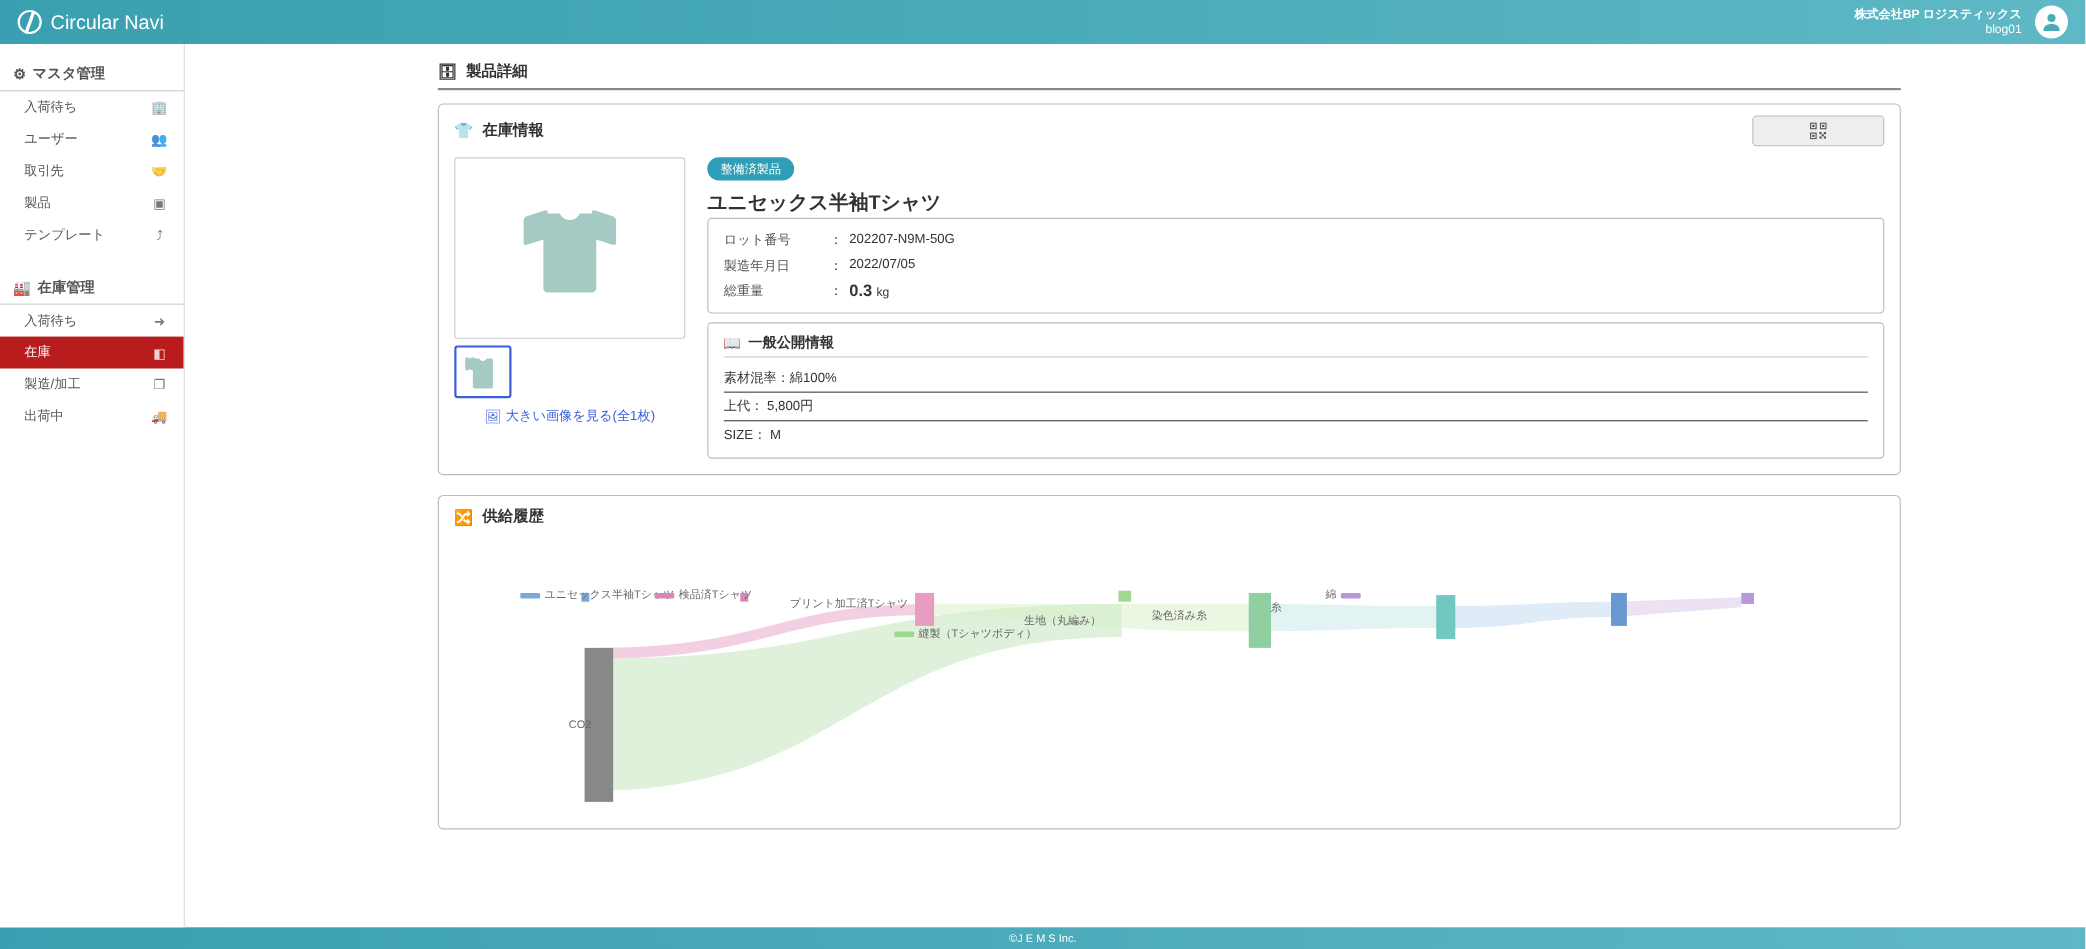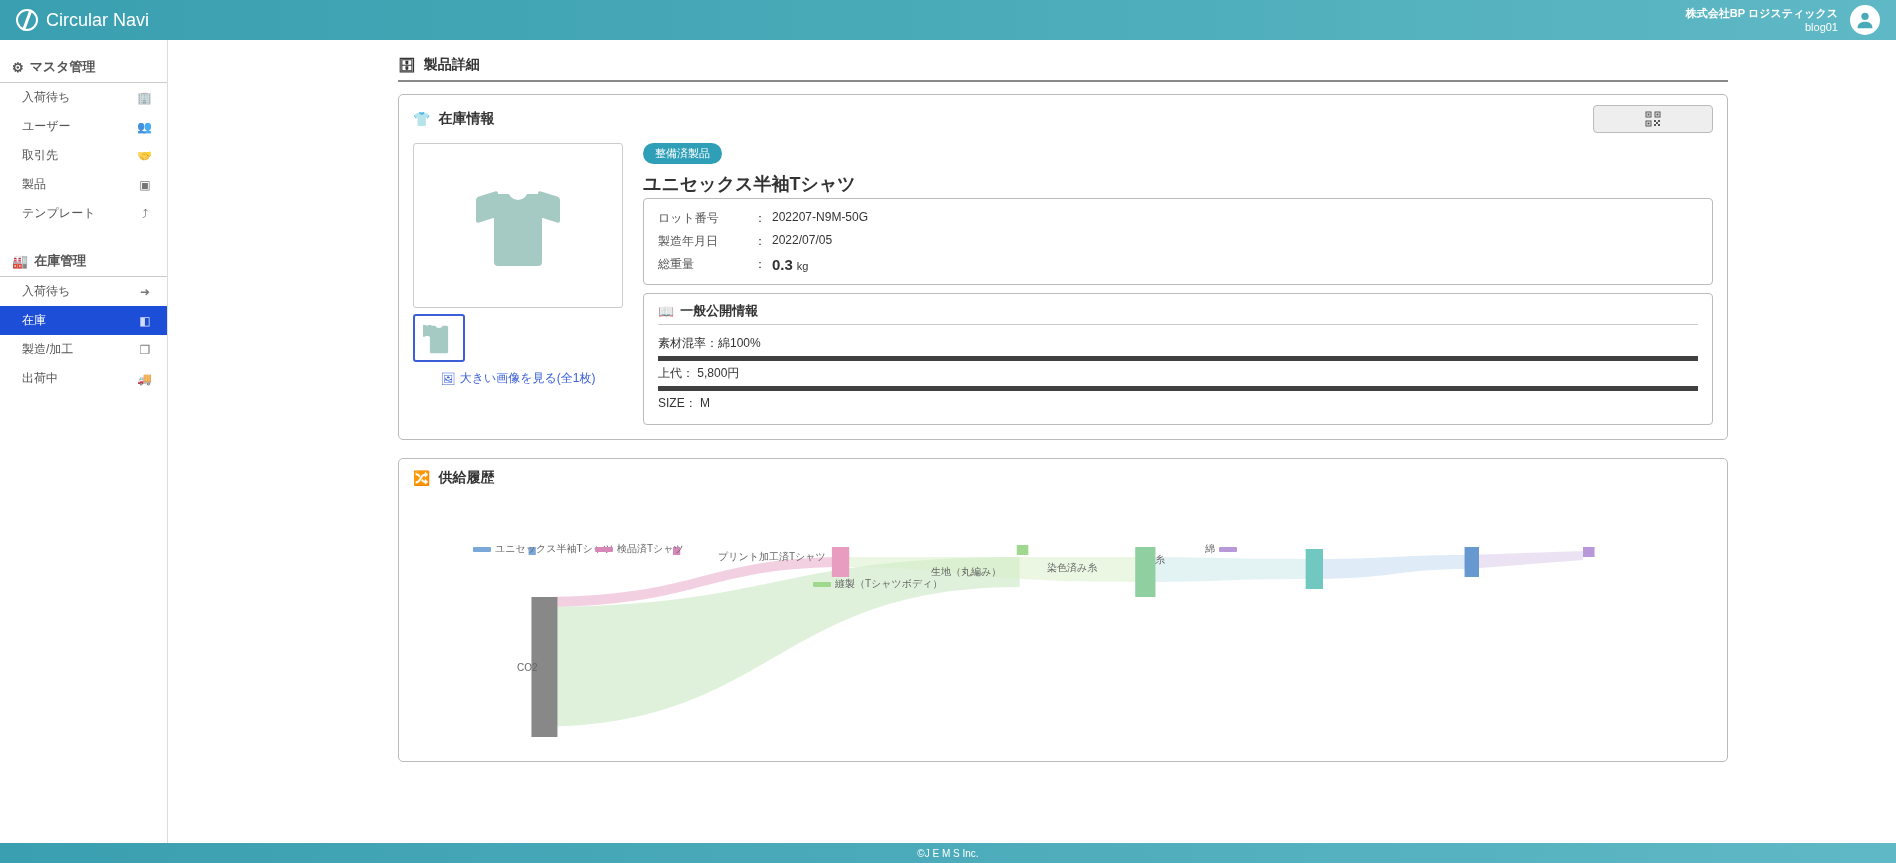--- a/index.html
+++ b/index.html
@@ -13,21 +13,21 @@
 .header-right { margin-left: auto; display: flex; align-items: center; gap: 12px; font-size: 11px; }
 .company-block { text-align: right; line-height: 1.3; }
 .company-block .company { font-weight: bold; }
 .avatar { width: 30px; height: 30px; background: #fff; border-radius: 50%; display: flex; align-items: center; justify-content: center; color: #4aabb8; }
 
 
 .main-wrap { display: flex; height: calc(100vh - 40px - 20px); }
 .sidebar { width: 168px; background: #fff; border-right: 1px solid #ddd; padding-top: 12px; overflow-y: auto; }
 .sidebar-group-title { display: flex; align-items: center; gap: 6px; padding: 6px 12px; font-size: 13px; font-weight: bold; color: #555; border-bottom: 1px solid #ccc; }
 .sidebar-item { display: flex; align-items: center; justify-content: space-between; padding: 6px 14px 6px 22px; font-size: 12px; color: #555; cursor: pointer; }
-.sidebar-item.active { background: #1d4ed8; color: #fff; }
+.sidebar-item.active { background: #b91c1c; color: #fff; }
 .sidebar-item .si-icon { font-size: 12px; opacity: .8; width: 16px; text-align: center; }
 .sidebar-spacer { height: 18px; }
 
 
 .content { flex: 1; overflow-y: auto; padding: 10px 0 30px 0; }
 .content-inner { max-width: 1330px; margin-left: 230px; }
 .section-title { display: flex; align-items: center; gap: 8px; font-size: 14px; font-weight: bold; padding: 6px 0; border-bottom: 2px solid #888; margin-bottom: 12px; }
 .panel { border: 1px solid #bbb; border-radius: 5px; padding: 10px 14px 14px 14px; margin-bottom: 18px; }
 .panel-head { display: flex; align-items: center; justify-content: space-between; margin-bottom: 10px; }
 .panel-title { display: flex; align-items: center; gap: 8px; font-size: 14px; font-weight: bold; }
@@ -56,21 +56,21 @@
 
 .meta-box { border: 1px solid #bbb; border-radius: 4px; padding: 8px 14px; margin-bottom: 8px; }
 .meta-row { display: flex; padding: 3px 0; font-size: 12px; }
 .meta-row .label { width: 90px; text-align: left; color: #555; }
 .meta-row .sep { padding: 0 6px; }
 .meta-row .val.big { font-size: 15px; font-weight: bold; }
 .meta-row .unit { font-size: 11px; padding-left: 4px; align-self: flex-end; padding-bottom: 1px; }
 
 .sub-box { border: 1px solid #bbb; border-radius: 4px; padding: 8px 14px; }
 .sub-head { display: flex; align-items: center; gap: 6px; font-weight: bold; font-size: 13px; border-bottom: 1px solid #ccc; padding-bottom: 4px; margin-bottom: 6px; }
-.sub-row { font-size: 12px; padding: 4px 0; border-bottom: 5px solid #404040; }
+.sub-row { font-size: 12px; padding: 4px 0; border-bottom: 1px solid #404040; }
 .sub-row:last-child { border-bottom: none; }
 
 
 .supply-canvas { position: relative; height: 260px; width: 100%; overflow: hidden; }
 .sankey-label { position: absolute; font-size: 10px; color: #666; white-space: nowrap; }
 .sankey-swatch { display: inline-block; width: 18px; height: 5px; vertical-align: middle; margin-right: 4px; border-radius: 1px; }
 
 
 .footer { height: 20px; background: linear-gradient(90deg, #3a9fb0, #5fb8c5); color: #fff; font-size: 10px; display: flex; align-items: center; justify-content: center; }
 

